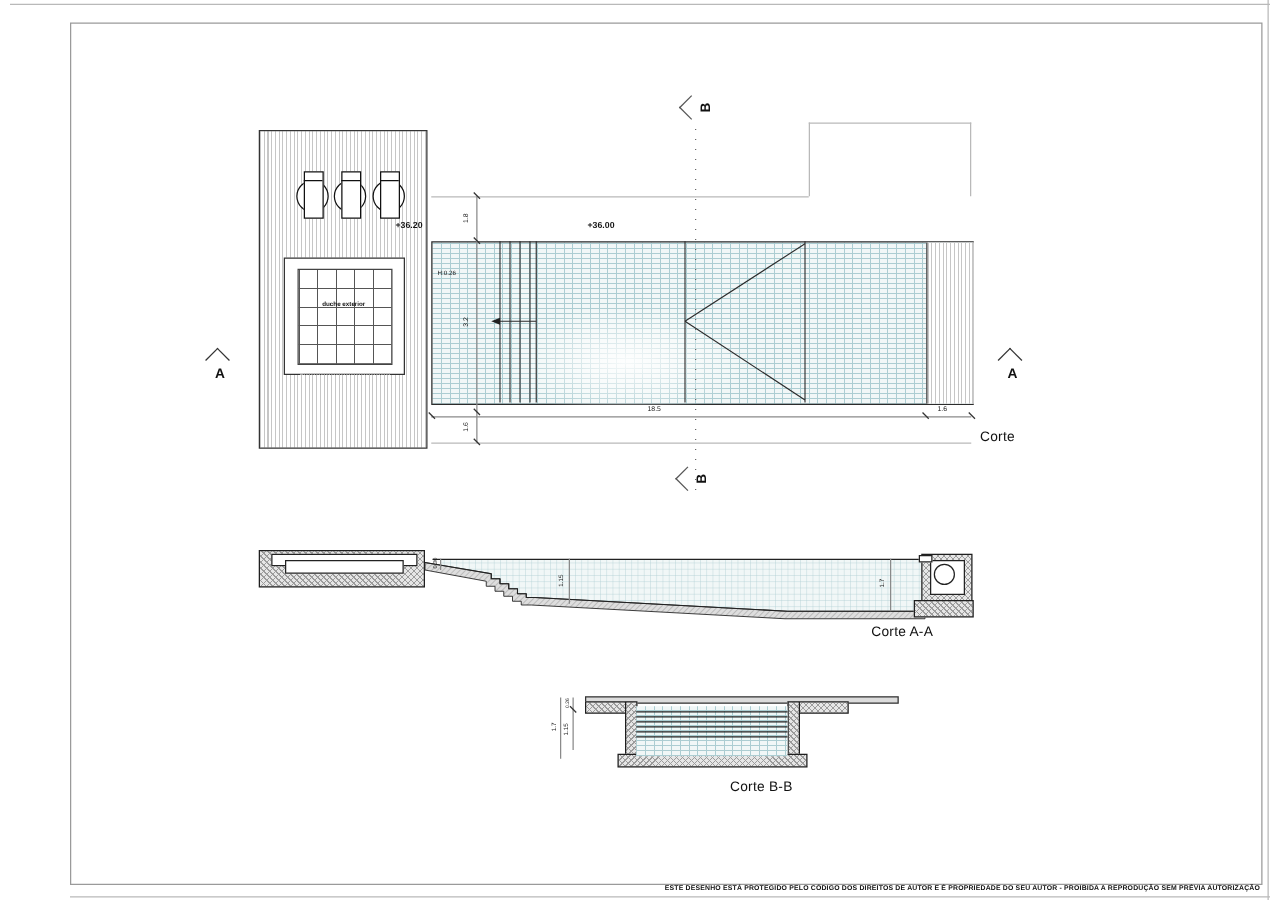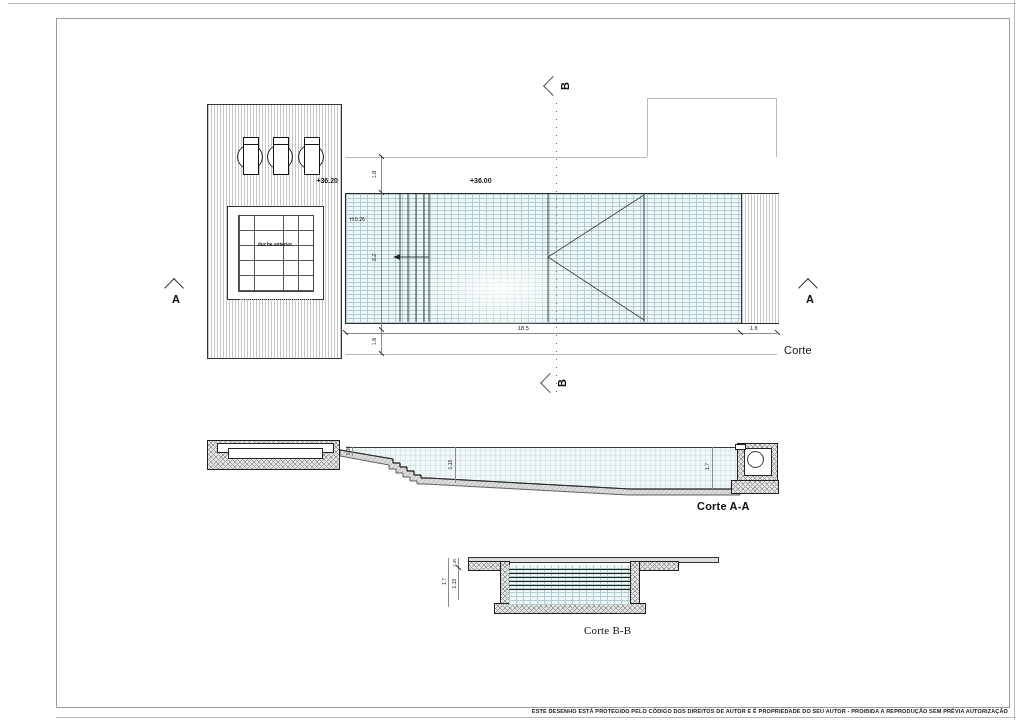--- a/index.html
+++ b/index.html
@@ -166,21 +166,21 @@
     <div class="abs" style="left:747px;top:31px;width:15px;height:15px;border:1px solid #222;border-radius:50%;background:#fff;"></div>
     <div class="abs" style="left:735px;top:24px;width:9px;height:4px;background:#fff;border:1px solid #222;"></div>
 
     <div class="dimln" style="left:352px;top:27px;width:1px;height:9px;"></div>
     <div class="vdim" style="left:338px;top:27px;font-size:4.5px;">0.30</div>
     <div class="dimln" style="left:455px;top:27px;width:1px;height:36px;"></div>
     <div class="vdim" style="left:440px;top:41px;font-size:5px;">1.15</div>
     <div class="dimln" style="left:712px;top:27px;width:1px;height:42px;"></div>
     <div class="vdim" style="left:697px;top:43px;font-size:5px;">1.7</div>
 
-    <div class="vtitle" style="left:697px;top:80px;font-weight:bold;">Corte A-A</div>
+    <div class="vtitle" style="left:697px;top:80px;">Corte A-A</div>
   </div>
 
   <div class="abs" style="left:0;top:545px;width:1019px;height:110px;">
 
     <div class="abs" style="left:468px;top:12px;width:249px;height:4px;background:#dcdcdc;border:0.8px solid #333;"></div>
 
     <div class="abs cross" style="left:468px;top:16px;width:39px;height:8px;"></div>
     <div class="abs cross" style="left:630px;top:16px;width:47px;height:8px;"></div>
     <div class="abs cross" style="left:500px;top:16px;width:8px;height:50px;"></div>
     <div class="abs cross" style="left:630px;top:16px;width:8px;height:50px;"></div>
@@ -195,17 +195,17 @@
       <div class="ln" style="left:0;top:24px;width:121px;height:1px;"></div>
     </div>
 
     <div class="dimln" style="left:448px;top:13px;width:1px;height:49px;"></div>
     <div class="dimln" style="left:458px;top:13px;width:1px;height:42px;"></div>
     <div class="tick" style="left:455px;top:22px;"></div>
     <div class="vdim" style="left:434px;top:33px;font-size:5px;">1.7</div>
     <div class="vdim" style="left:444px;top:14px;font-size:4px;">0.26</div>
     <div class="vdim" style="left:444px;top:35px;font-size:5px;">1.15</div>
 
-    <div class="vtitle" style="left:584px;top:79px;font-family:Liberation Serif, serif;">Corte B-B</div>
+    <div class="vtitle" style="left:584px;top:79px;">Corte B-B</div>
   </div>
 
   <div class="abs" style="left:400px;top:708px;width:608px;text-align:right;font-size:5.5px;font-weight:600;color:#111;letter-spacing:0.15px;">ESTE DESENHO ESTÁ PROTEGIDO PELO CÓDIGO DOS DIREITOS DE AUTOR E É PROPRIEDADE DO SEU AUTOR - PROIBIDA A REPRODUÇÃO SEM PRÉVIA AUTORIZAÇÃO</div>
 </div>
 
 </body></html>

